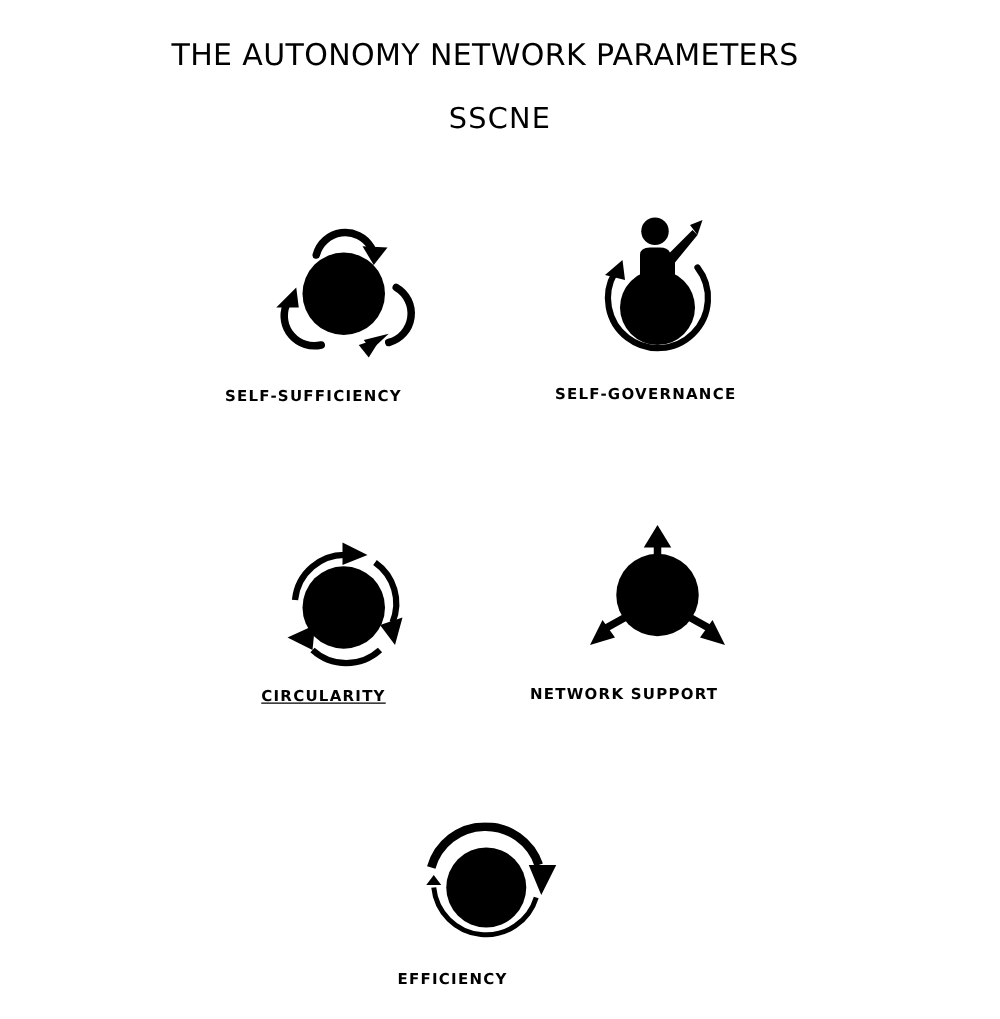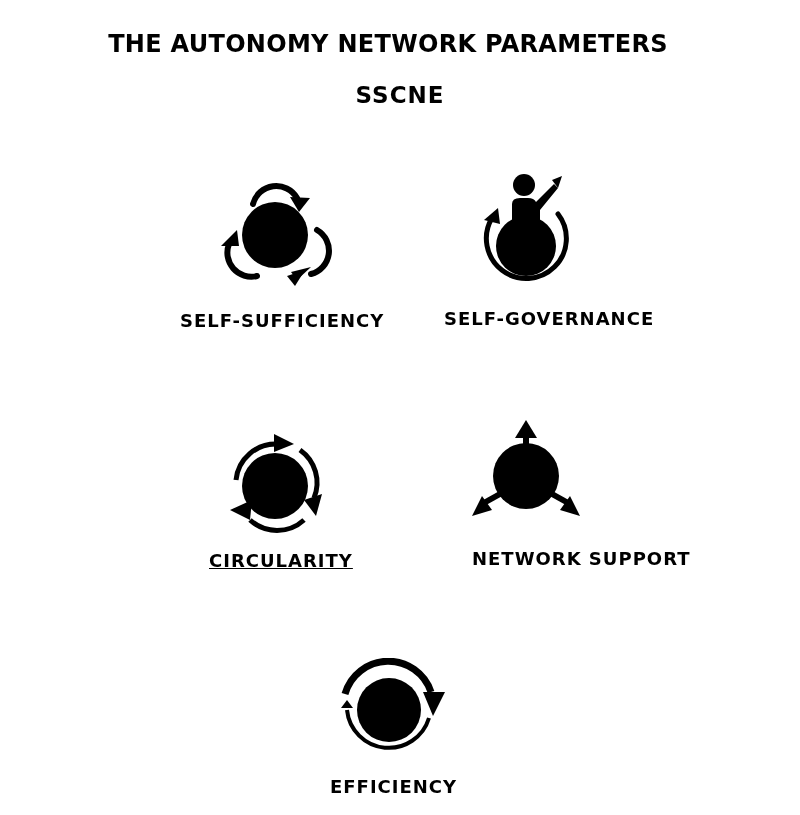--- a/index.html
+++ b/index.html
@@ -1,21 +1,21 @@
 <!DOCTYPE html>
 <html><head>
 <meta charset="utf-8">
 <style>
   html, body { margin: 0; padding: 0; background: #ffffff; }
   body { width: 800px; height: 815px; position: relative; overflow: hidden; font-family: "DejaVu Sans", sans-serif; color: #000; }
-  .title { position: absolute; left: 0; width: 776px; top: 30px; text-align: center; font-weight: bold; font-size: 24px; letter-spacing: 0.3px; }
-  .subtitle { position: absolute; left: 0; width: 800px; top: 82px; text-align: center; font-size: 23px; font-weight: bold; letter-spacing: 1px; }
+  .title { position: absolute; left: 0; width: 776px; top: 30px; text-align: center; font-weight: normal; font-size: 24px; letter-spacing: 0.3px; }
+  .subtitle { position: absolute; left: 0; width: 800px; top: 82px; text-align: center; font-size: 23px; font-weight: normal; letter-spacing: 1px; }
   .item { position: absolute; }
   .item svg { position: absolute; }
-  .label { position: absolute; font-size: 18px; letter-spacing: 1px; white-space: nowrap; font-weight: 600; }
+  .label { position: absolute; font-size: 12px; letter-spacing: 1px; white-space: nowrap; font-weight: 600; }
 </style>
 </head>
 <body>
 
 <div class="title">THE AUTONOMY NETWORK PARAMETERS</div>
 <div class="subtitle">SSCNE</div>
 
 <div class="item">
   <svg style="left:215px;top:172px;" width="120" height="120" viewBox="0 0 120 120">
     <circle cx="60" cy="63" r="33" fill="#000"></circle>
@@ -61,25 +61,25 @@
 <div class="item">
   <svg style="left:470px;top:418px;" width="114" height="104" viewBox="0 0 114 104">
     <circle cx="56" cy="58" r="33" fill="#000"></circle>
     <rect x="53" y="10" width="6" height="20" fill="#000"></rect>
     <polygon points="56,2 67,20 45,20" fill="#000"></polygon>
     <line x1="30" y1="76" x2="12" y2="86" stroke="#000" stroke-width="6"></line>
     <polygon points="2,98 12,78 22,92" fill="#000"></polygon>
     <line x1="82" y1="76" x2="100" y2="86" stroke="#000" stroke-width="6"></line>
     <polygon points="110,98 100,78 90,92" fill="#000"></polygon>
   </svg>
-  <div class="label" style="left:424px;top:548px;margin-left:48px;">NETWORK SUPPORT</div>
+  <div class="label" style="left:424px;top:548px;">NETWORK SUPPORT</div>
 </div>
 
 <div class="item">
   <svg style="left:335px;top:658px;" width="115" height="104" viewBox="0 0 115 104">
     <circle cx="54" cy="52" r="32" fill="#000"></circle>
     <path d="M10 36 A45 45 0 0 1 96 34" fill="none" stroke="#000" stroke-width="7"></path>
     <polygon points="88,34 110,34 98,58" fill="#000"></polygon>
     <path d="M94 60 A42 42 0 0 1 12 52" fill="none" stroke="#000" stroke-width="4"></path>
     <polygon points="12,42 6,50 18,50" fill="#000"></polygon>
   </svg>
-  <div class="label" style="left:330px;top:776px;">EFFICIENCY</div>
+  <div class="label" style="left:318px;top:776px;">EFFICIENCY</div>
 </div>
 
 </body></html>

